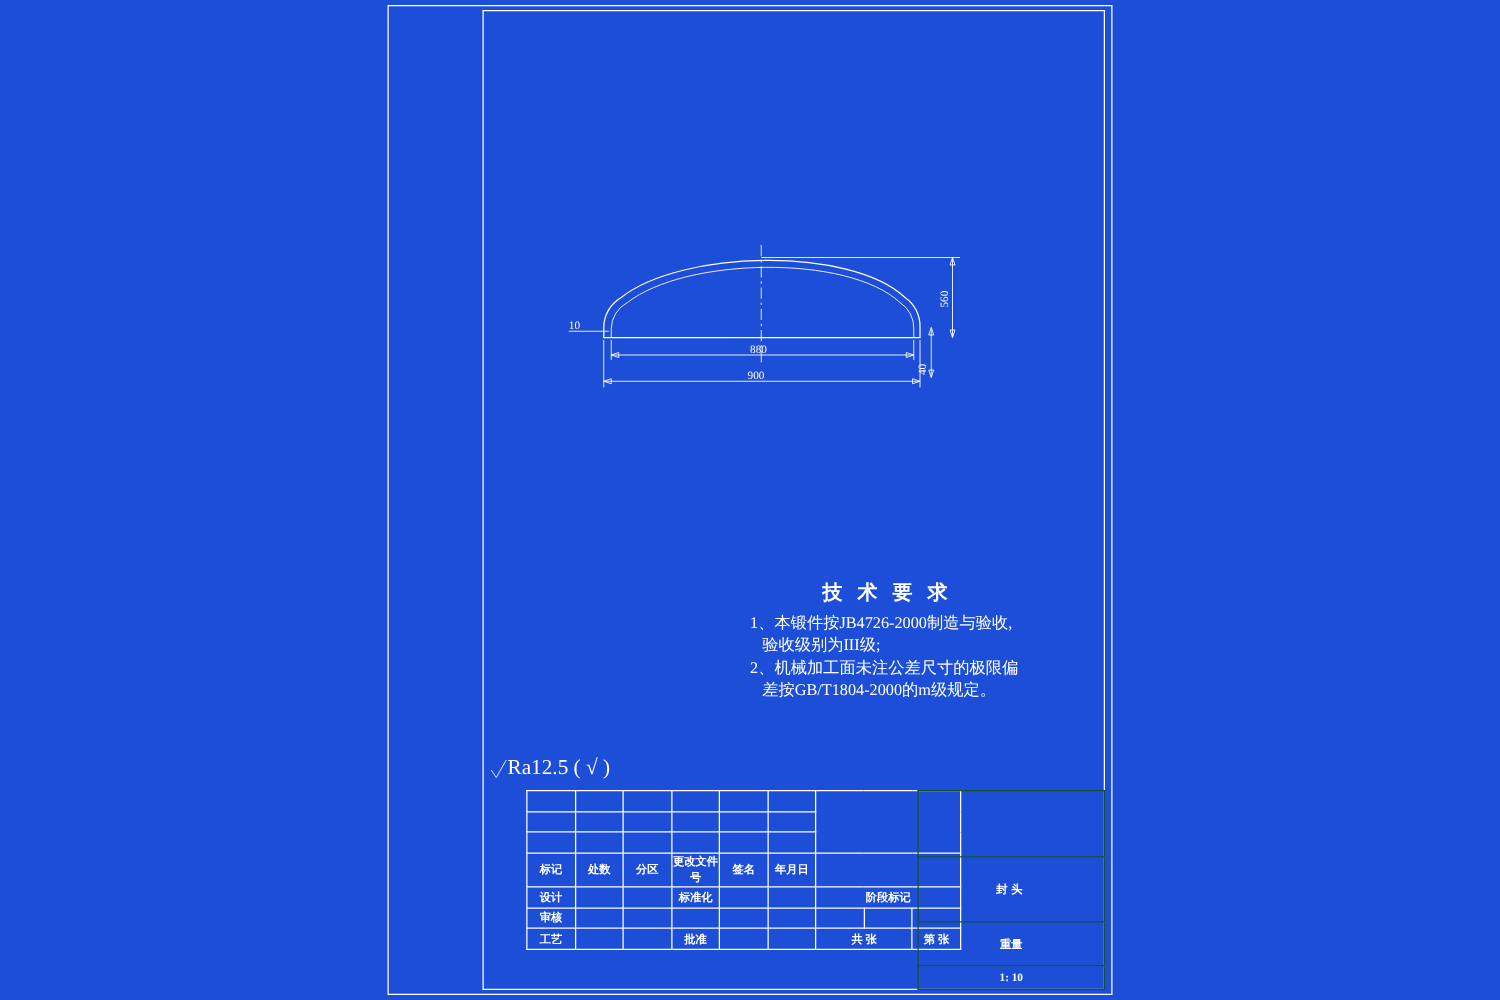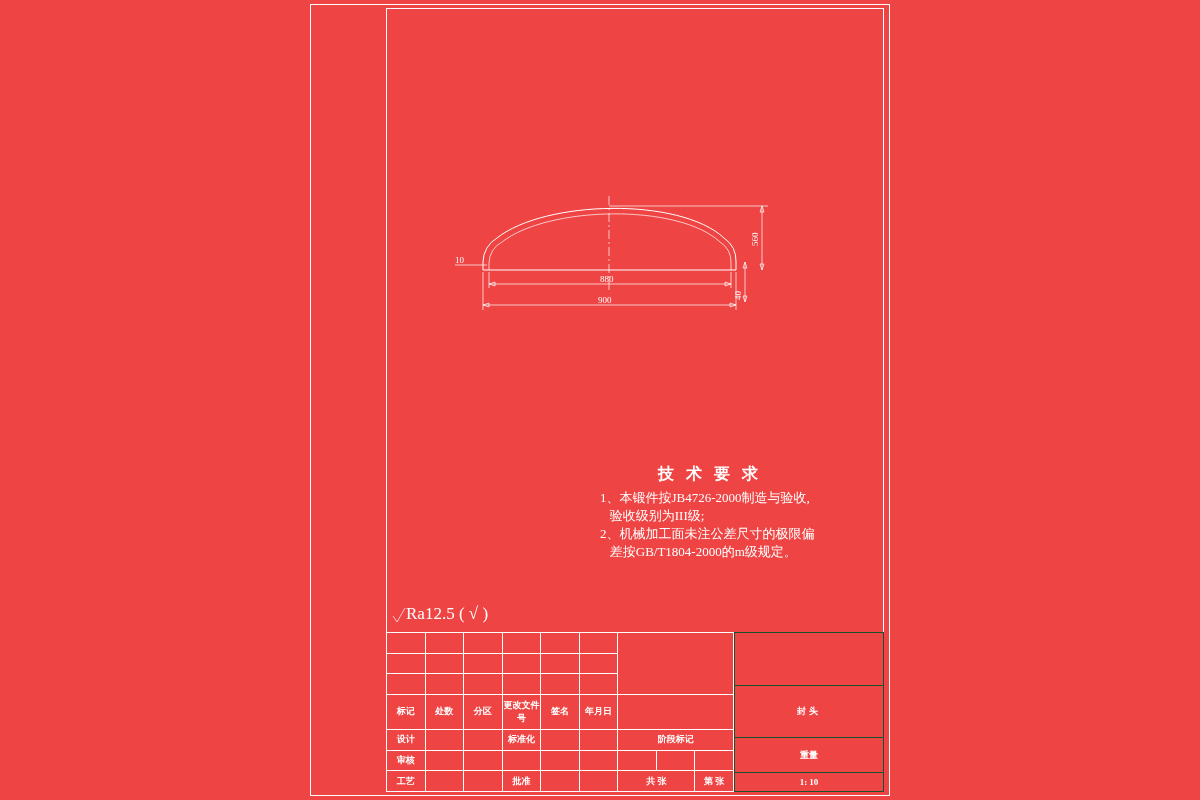--- a/index.html
+++ b/index.html
@@ -1,32 +1,32 @@
 <!DOCTYPE html>
 <html><head>
 <meta charset="utf-8">
 <style>
   html,body{margin:0;padding:0;background:#000;}
   body{width:1200px;height:800px;overflow:hidden;font-family:"Liberation Serif",serif;}
-  #sheet{position:relative;width:1200px;height:800px;background:#ef4444;color:#fff;}
+  #sheet{position:relative;width:1200px;height:800px;background:#1d4ed8;color:#fff;}
   .frame-outer{position:absolute;left:310px;top:4px;width:580px;height:792px;border:1px solid #fff;box-sizing:border-box;}
   .frame-inner{position:absolute;left:386px;top:8px;width:498px;height:784px;border:1px solid #fff;box-sizing:border-box;}
   svg{position:absolute;left:0;top:0;overflow:visible;}
   .ln{stroke:#fff;stroke-width:1;fill:none;}
   .thin{stroke:#fff;stroke-width:0.7;fill:none;}
   .dash{stroke:#fff;stroke-width:0.7;fill:none;stroke-dasharray:9 3 2 3;}
   .dimtxt{font-family:"Liberation Serif",serif;font-size:9px;fill:#fff;}
   .tech{position:absolute;left:600px;top:448px;width:310px;color:#fff;}
   .tech-title{font-size:16px;font-weight:bold;letter-spacing:4px;text-align:center;width:200px;margin:16px 0 4px 10px;font-family:"Liberation Serif",serif;}
   .tech-line{font-size:13px;line-height:18px;white-space:pre;font-family:"Liberation Serif",serif;}
   .rough{position:absolute;left:392px;top:604px;color:#fff;font-size:17px;font-family:"Liberation Serif",serif;}
   .rough svg{position:relative;display:inline-block;vertical-align:-3px;}
   
   .tb{position:absolute;left:386px;top:632px;width:348px;height:160px;}
-  .tb table{border-collapse:collapse;width:348px;height:160px;table-layout:fixed;}
+  .tb table{border-collapse:collapse;width:348px;height:128px;table-layout:fixed;margin-left:35px;}
   .tb td{border:1px solid #fff;color:#fff;font-size:9px;text-align:center;vertical-align:middle;font-family:"Liberation Serif",serif;padding:0;}
   .tb2{position:absolute;left:734px;top:632px;width:150px;height:160px;}
   .tb2 table{border-collapse:collapse;width:150px;height:160px;table-layout:fixed;}
   .tb2 td{border:1px solid #14532d;color:#fff;font-size:9px;text-align:center;vertical-align:middle;font-family:"Liberation Serif",serif;padding:0;}
   .bold{font-weight:bold;}
   .big{font-size:14px;letter-spacing:3px;}
 </style>
 </head>
 <body>
 

